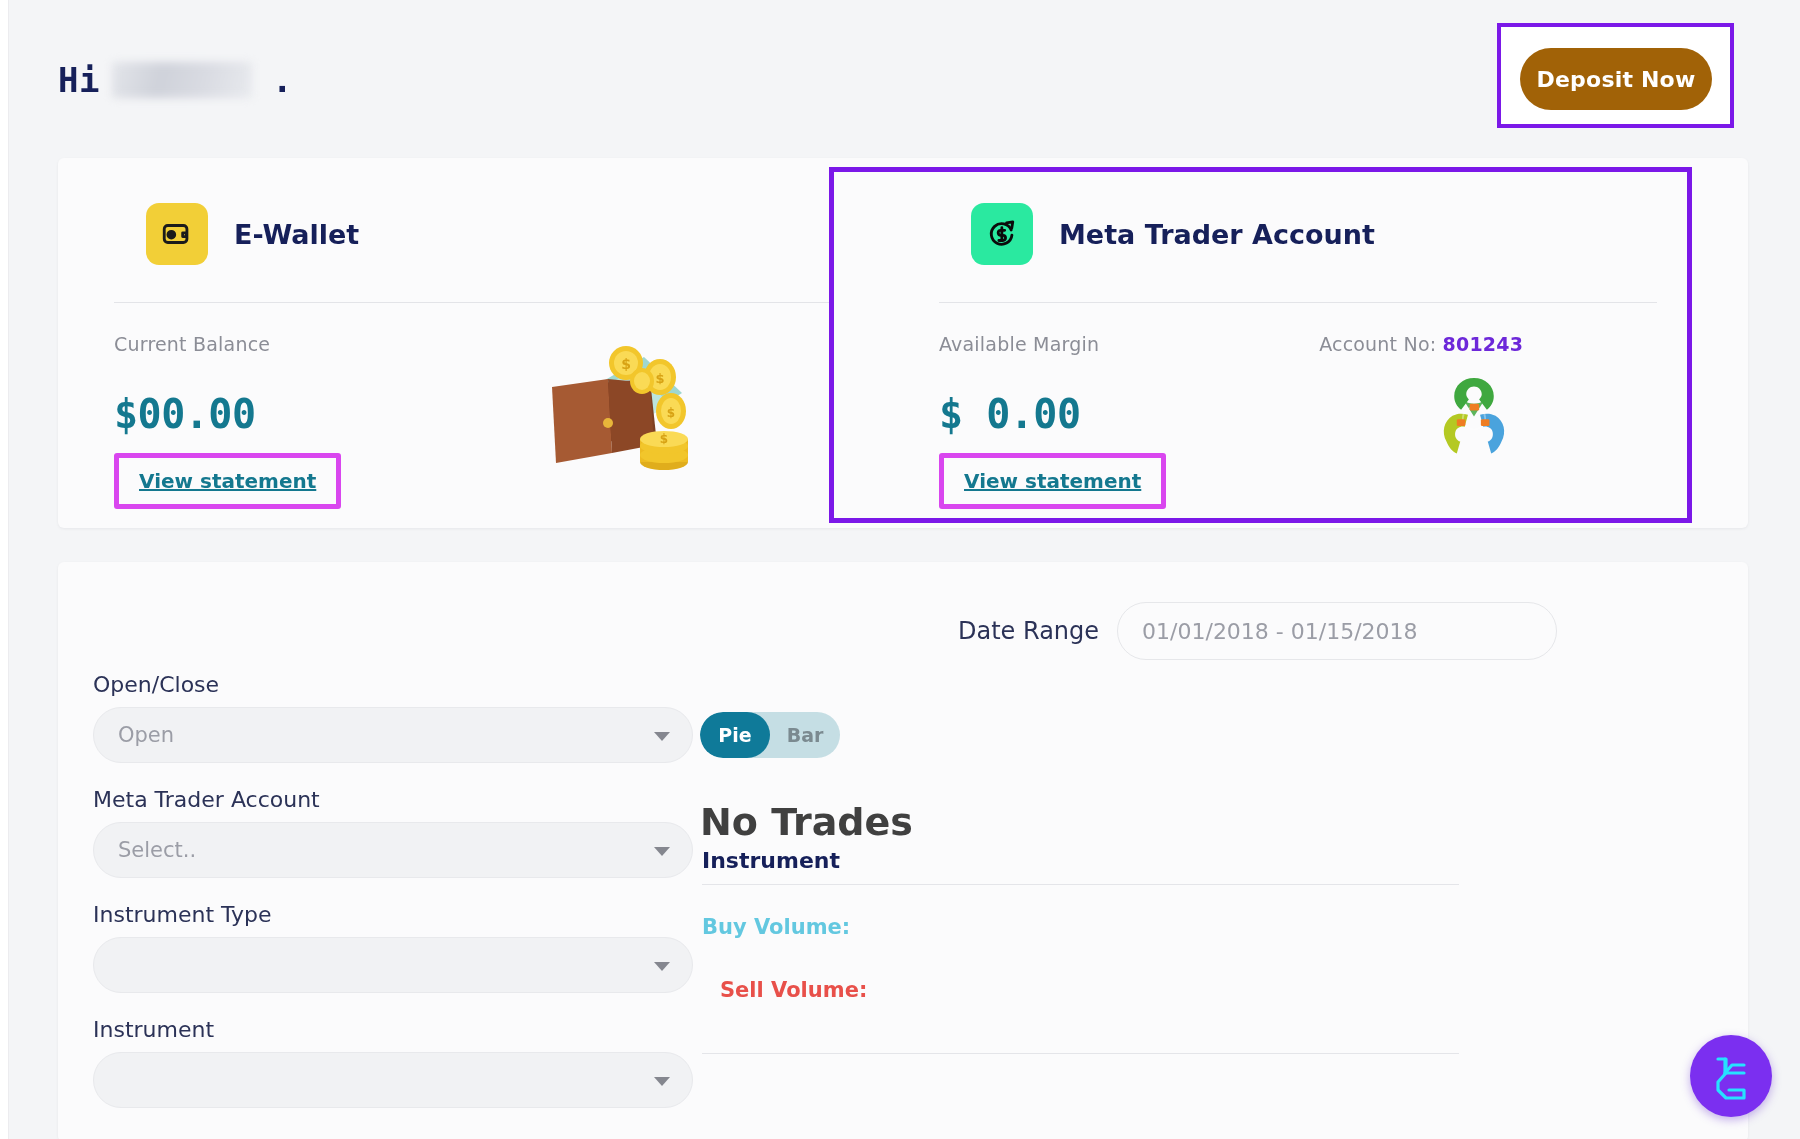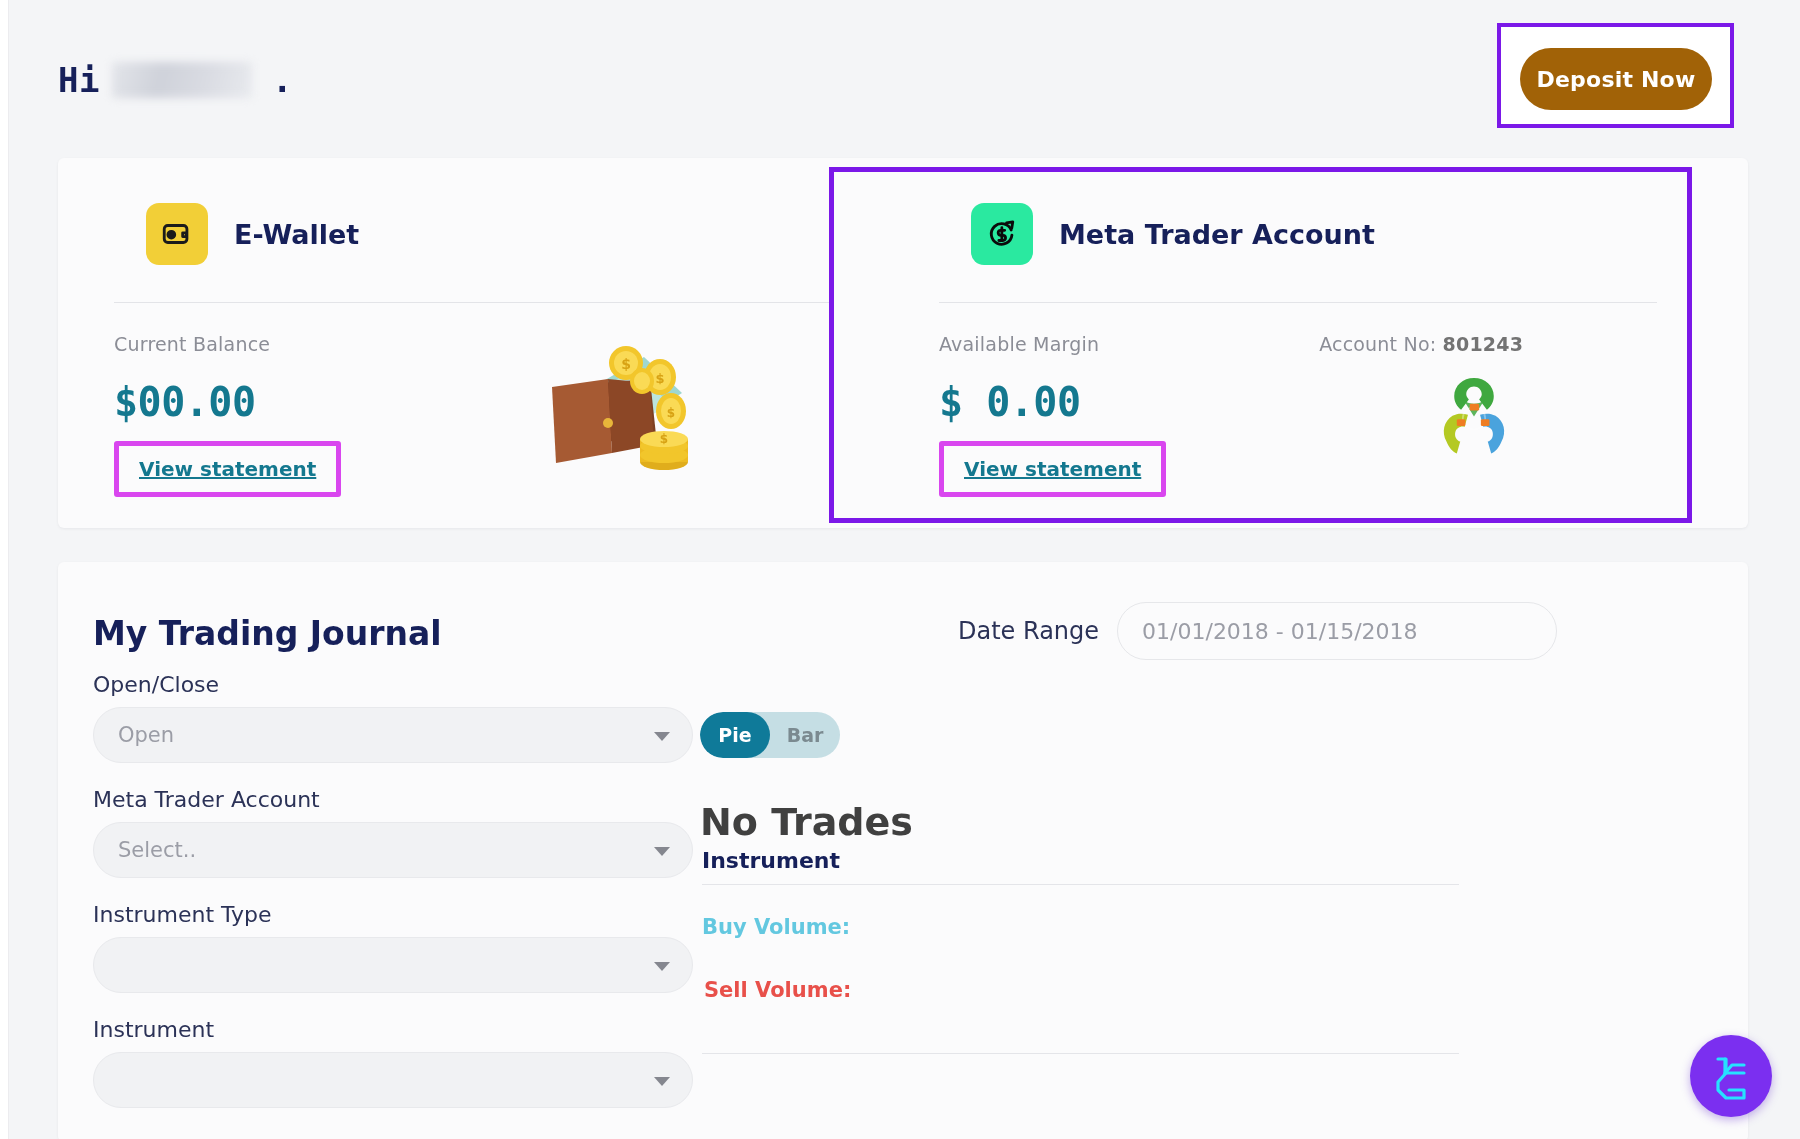--- a/index.html
+++ b/index.html
@@ -130,23 +130,23 @@
   }
 
   .acct-body { position: relative; margin-top: 30px; height: 180px; }
   .acct-meta-row { display: flex; gap: 220px; }
   .acct-label {
     font-family: "DejaVu Sans", sans-serif;
     font-size: 19px;
     color: #8b8d96;
     letter-spacing: 0.2px;
   }
-  .acct-label b { color: #737373; font-weight: 700; margin-top: 12px; }
+  .acct-label b { color: #6d28d9; font-weight: 700; margin-top: 12px; }
   .acct-amount {
-    margin-top: 24px;
+    margin-top: 36px;
     font-family: "DejaVu Sans Mono", monospace;
     font-size: 40px;
     font-weight: 700;
     color: #14788f;
     letter-spacing: -0.5px;
   }
   .view-stmt {
     margin-top: 16px;
     display: inline-block;
     padding: 11px 20px;
@@ -307,21 +307,21 @@
   .vol-buy {
     position: absolute;
     left: 702px; top: 915px;
     font-family: "DejaVu Sans", sans-serif;
     font-size: 21px;
     font-weight: 700;
     color: #63c8e0;
   }
   .vol-sell {
     position: absolute;
-    left: 704px; top: 978px;
+    left: 720px; top: 978px;
     font-family: "DejaVu Sans", sans-serif;
     font-size: 21px;
     font-weight: 700;
     color: #e8504a;
   }
   .rule-b {
     position: absolute;
     left: 702px; top: 1053px;
     width: 757px; height: 1px;
     background: #e4e5e9;
@@ -462,21 +462,20 @@
           </svg>
         </div>
       </div>
     </div>
   </div>
 
   <div class="hl-meta"></div>
 
   <div class="journal-panel">
 
-    <div class="journal-title">My Trading Journal</div>
 
     <div class="journal-left">
       <div class="field">
         <div class="field-label">Open/Close</div>
         <div class="select-box">
           <span class="select-value">Open</span>
           <span class="caret"></span>
         </div>
       </div>
 

